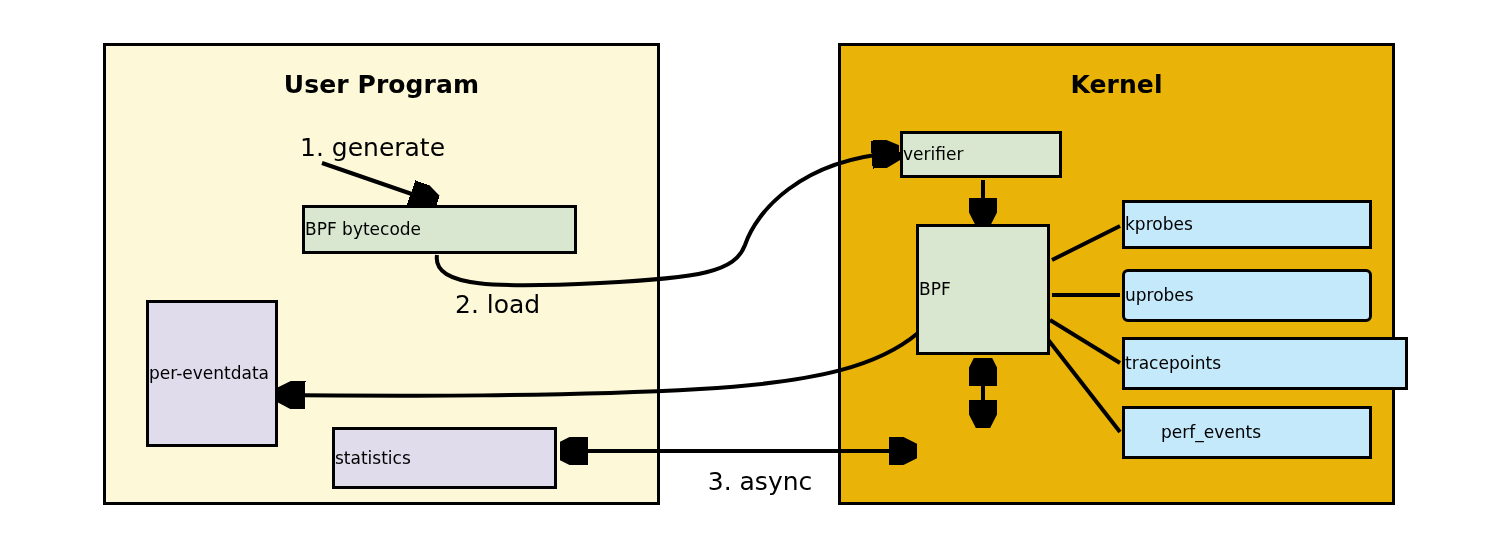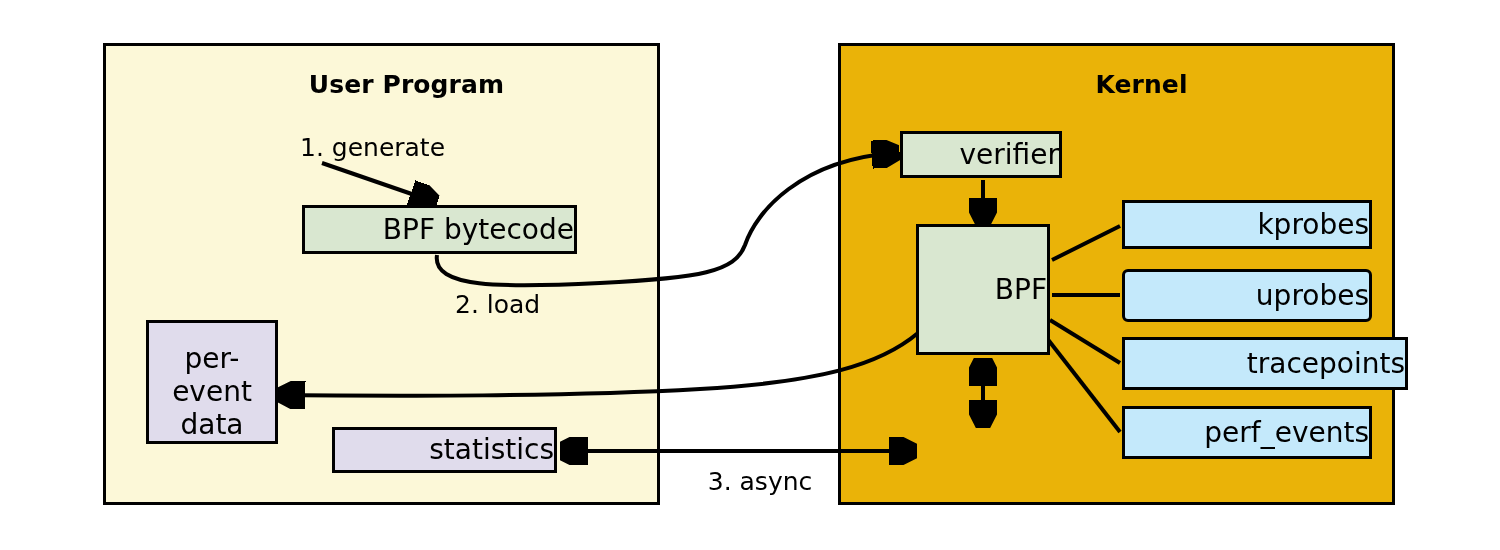--- a/index.html
+++ b/index.html
@@ -40,42 +40,41 @@
   .panel-title {
     position: absolute;
     width: 100%;
     left: 0;
     top: 24px;
     text-align: center;
     font-size: 25px;
     font-weight: bold;
     color: #000000;
     letter-spacing: 0.1px;
-    padding-left: 25px;
   }
   .node {
     position: absolute;
     box-sizing: border-box;
     border: 3px solid #000000;
     display: flex;
     align-items: center;
-    justify-content: flex-end;
+    justify-content: flex-start;
     text-align: center;
-    font-size: 28px;
+    font-size: 17px;
     color: #000000;
     line-height: 1.18;
     z-index: 4;
   }
   .green { background: #d9e7d0; }
   .purple { background: #e0dcec; }
   .blue   { background: #c4e9fb; }
 
   #node-bpf-bytecode { left: 302px; top: 205px; width: 275px; height: 49px; }
-  #node-per-event-data { left: 146px; top: 320px; width: 132px; height: 124px; flex-direction: column; }
-  #node-statistics { left: 332px; top: 427px; width: 225px; height: 46px; }
+  #node-per-event-data { left: 146px; top: 300px; width: 132px; height: 147px; flex-direction: row; }
+  #node-statistics { left: 332px; top: 427px; width: 225px; height: 62px; }
 
   #node-verifier { left: 900px; top: 131px; width: 162px; height: 47px; }
   #node-bpf { left: 916px; top: 224px; width: 134px; height: 131px; }
   #node-maps { left: 916px; top: 426px; width: 134px; height: 49px; }
 
   #node-kprobes     { left: 1122px; top: 200px; width: 250px; height: 49px; }
   #node-uprobes     { left: 1122px; top: 269px; width: 250px; height: 53px; border-radius: 6px; }
   #node-tracepoints { left: 1122px; top: 337px; width: 286px; height: 53px; }
   #node-perf-events { left: 1122px; top: 406px; width: 250px; height: 53px; padding-left: 36px; }
 

